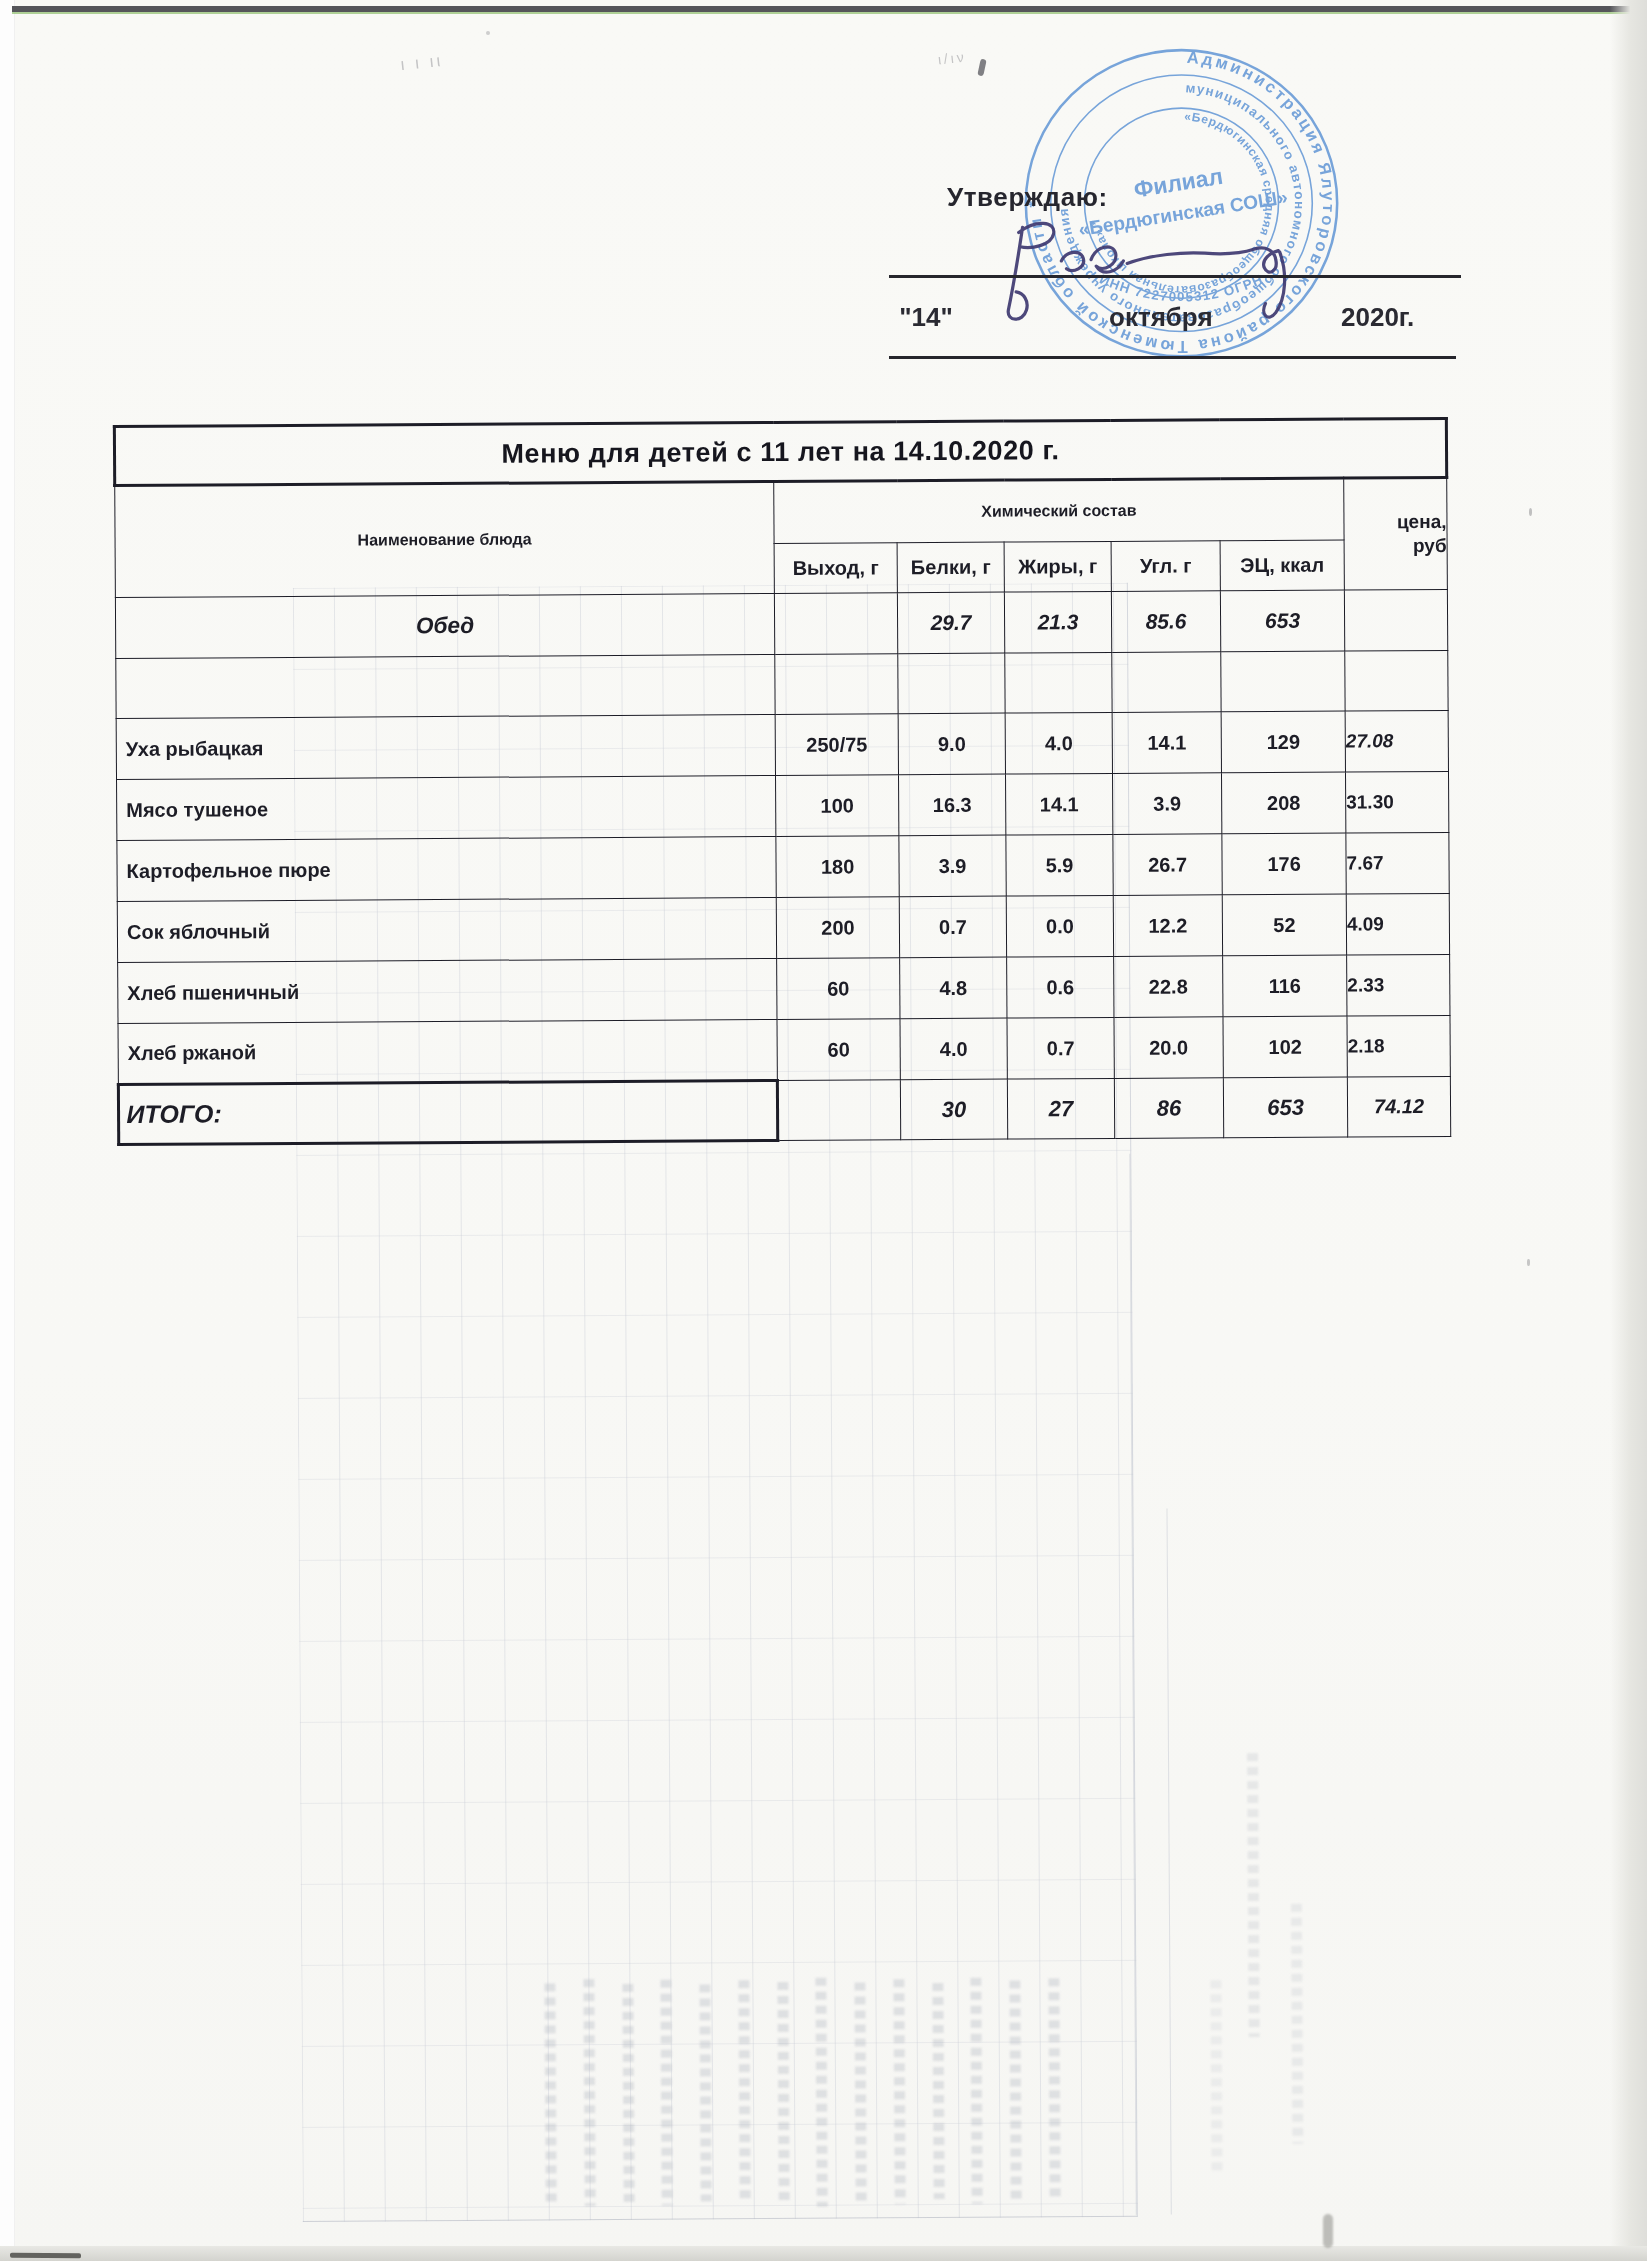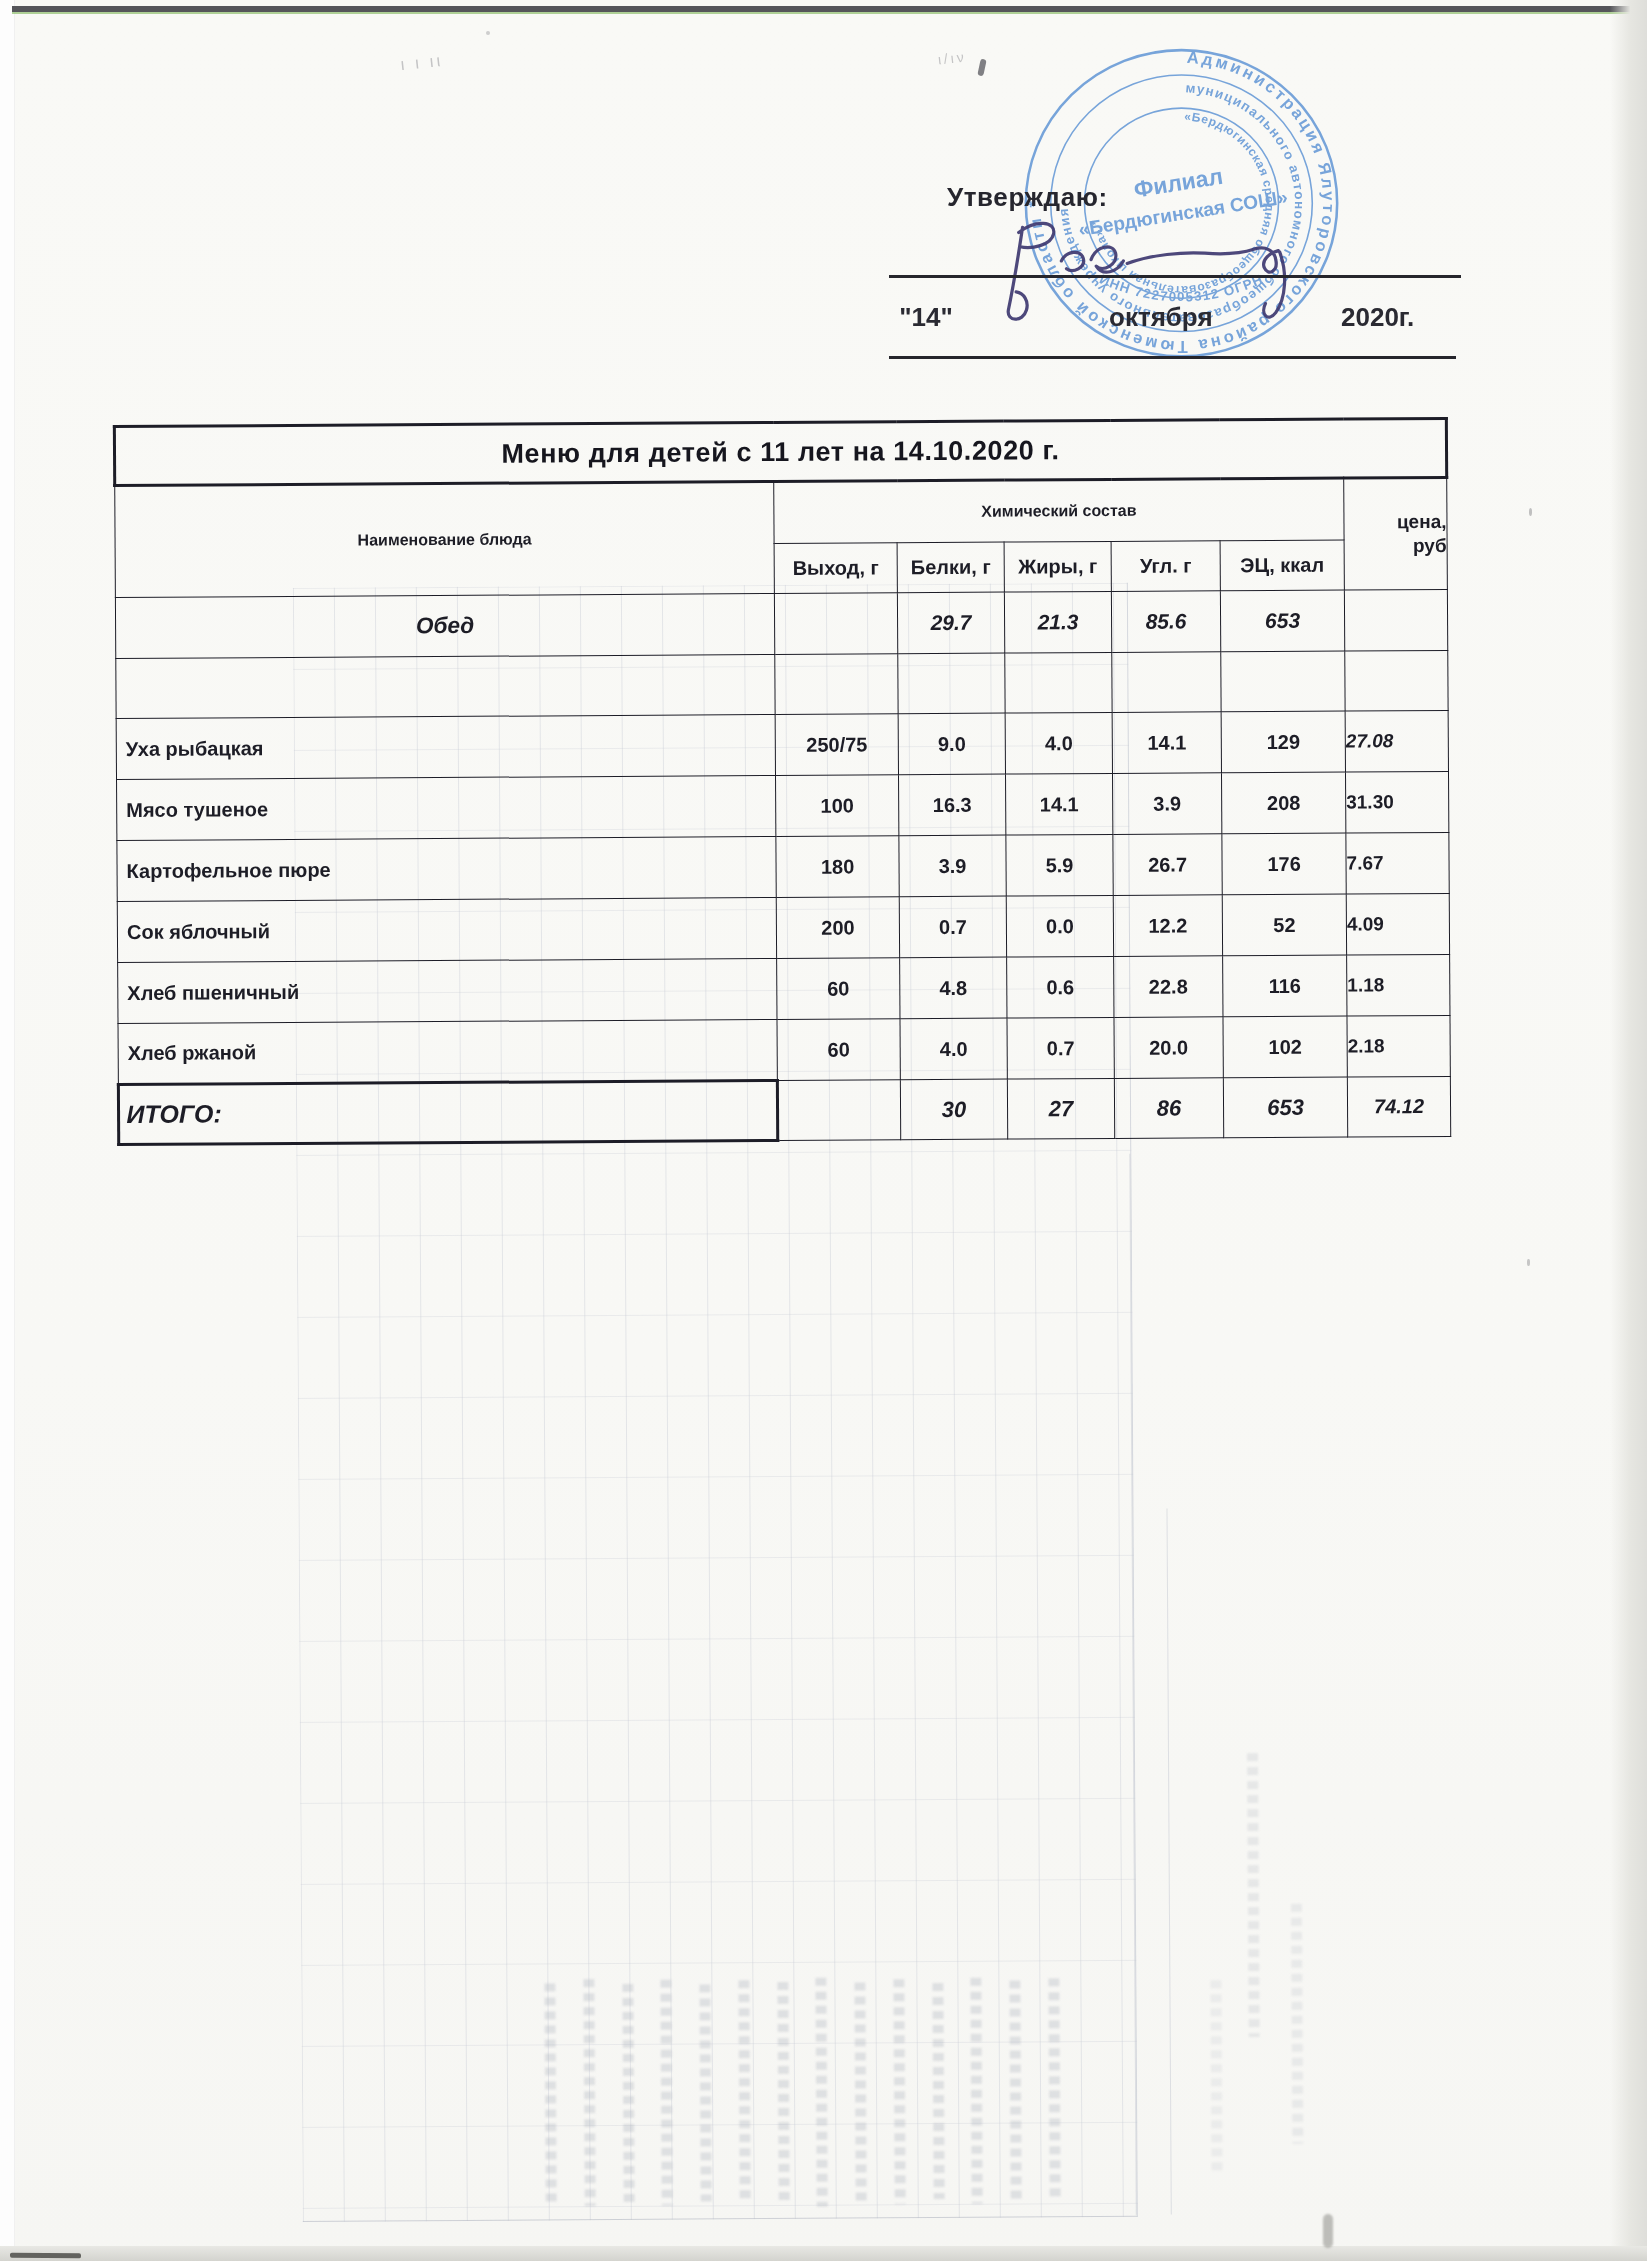--- a/index.html
+++ b/index.html
@@ -224,21 +224,21 @@
           <td class="c-num">52</td>
           <td class="c-price">4.09</td>
         </tr>
         <tr style="height:61px;">
           <td class="c-name">Хлеб пшеничный</td>
           <td class="c-num">60</td>
           <td class="c-num">4.8</td>
           <td class="c-num">0.6</td>
           <td class="c-num">22.8</td>
           <td class="c-num">116</td>
-          <td class="c-price">1.18</td>
+          <td class="c-price">2.33</td>
         </tr>
         <tr style="height:61px;">
           <td class="c-name">Хлеб ржаной</td>
           <td class="c-num">60</td>
           <td class="c-num">4.0</td>
           <td class="c-num">0.7</td>
           <td class="c-num">20.0</td>
           <td class="c-num">102</td>
           <td class="c-price">2.18</td>
         </tr>

